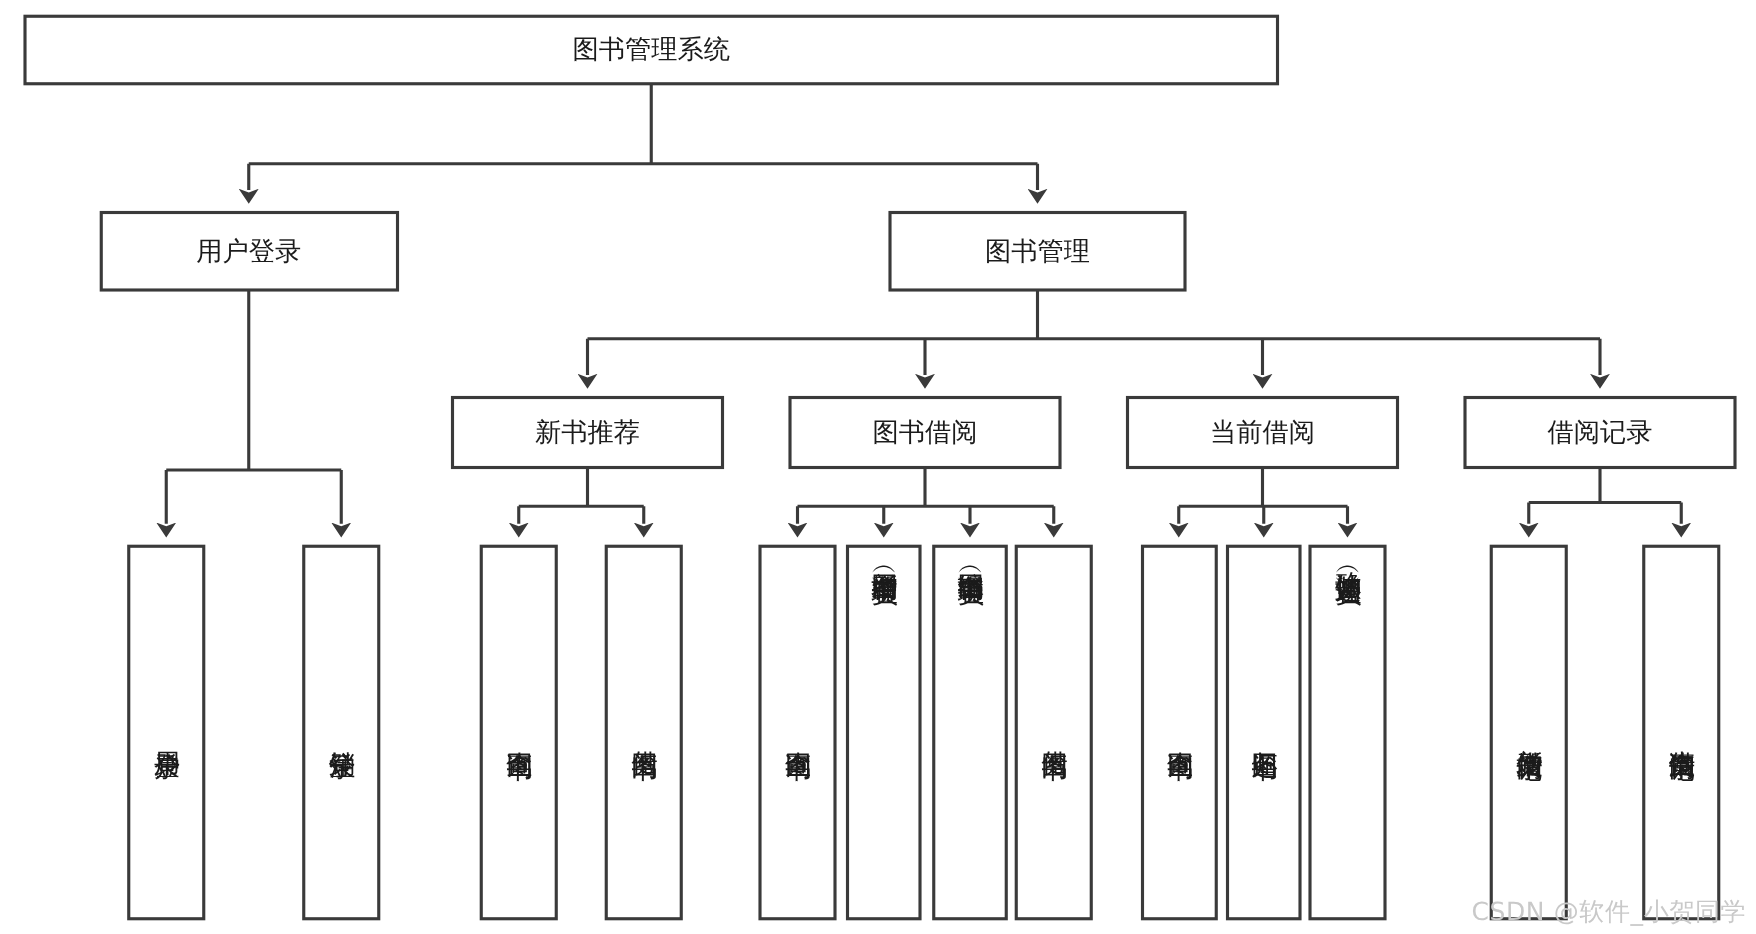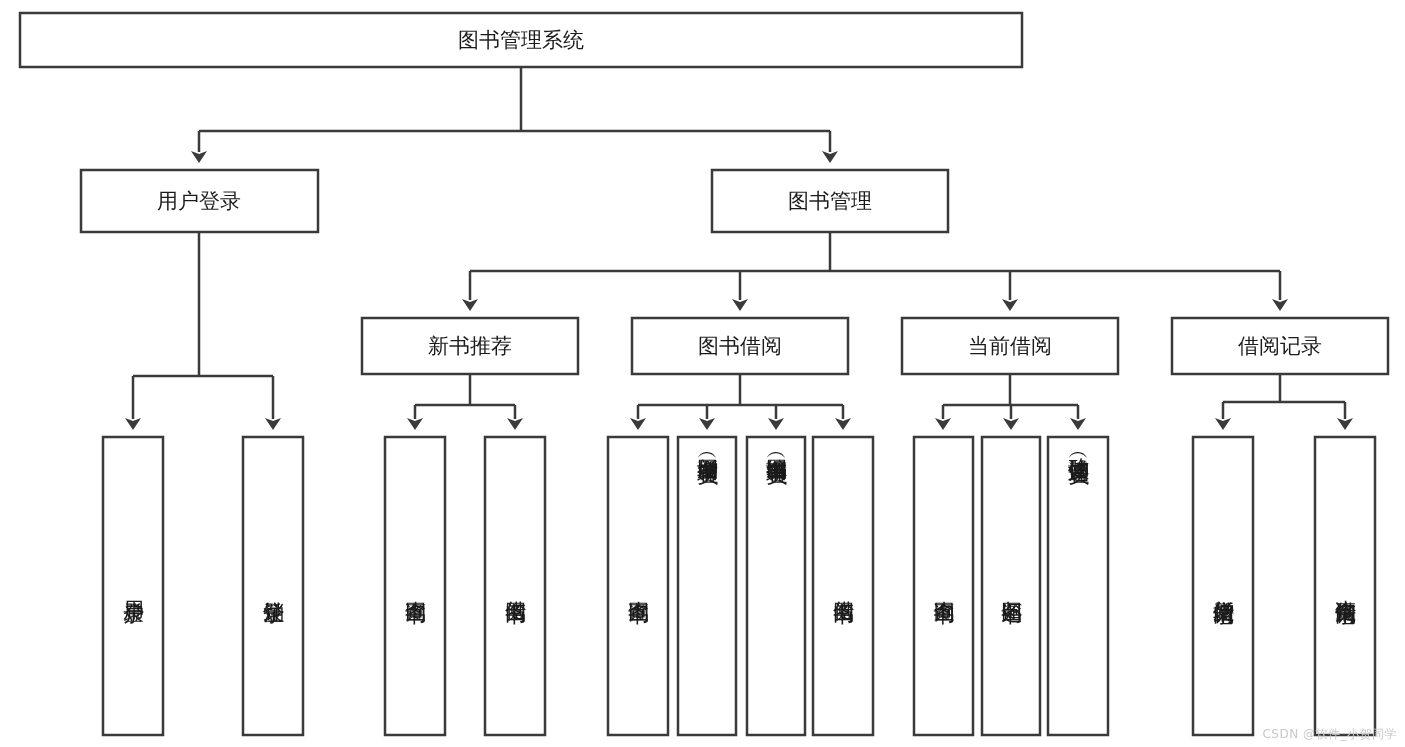--- a/index.html
+++ b/index.html
@@ -63,21 +63,21 @@
     line-height: 1.12;
     color: #1b1b1b;
     letter-spacing: 1px;
     white-space: nowrap;
   }
   .watermark {
     position: absolute;
     right: 8px;
     bottom: 4px;
     font-family: "DejaVu Sans", "Liberation Sans", sans-serif;
-    font-size: 12px;
+    font-size: 20px;
     color: #c9c9c9;
     letter-spacing: 0.5px;
     white-space: nowrap;
   }
 </style>
 </head>
 <body>
 
 <div id="stage">
 

